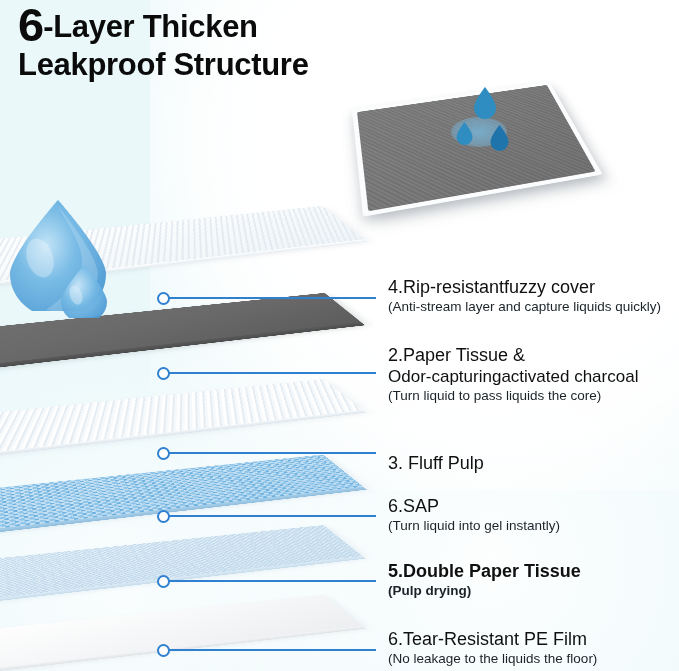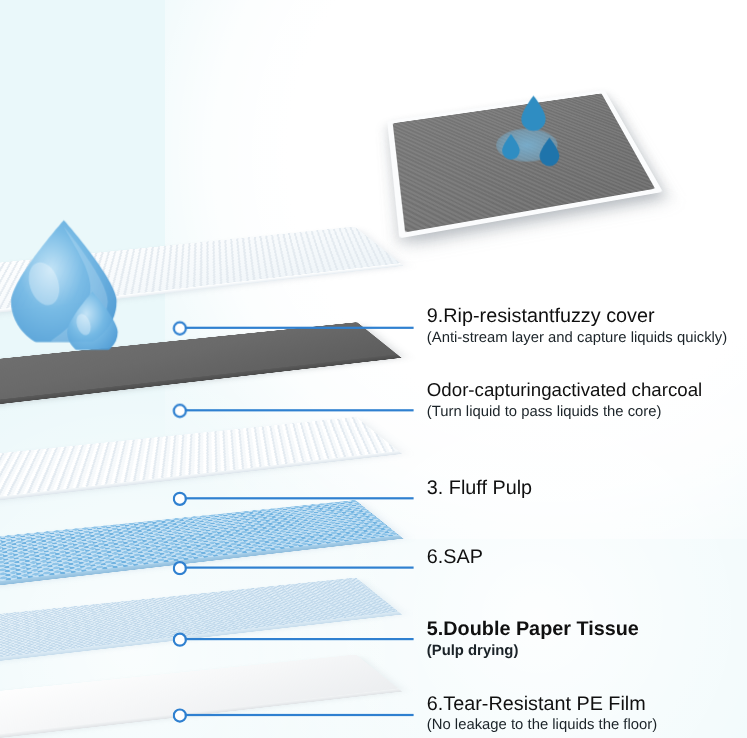--- a/index.html
+++ b/index.html
@@ -144,20 +144,24 @@
 </head>
 <body>
 
 <div id="stage">
 
   <div class="bg-base"></div>
   <div class="bg-glow"></div>
   <div class="bg-glow2"></div>
   <div class="bg-glow3"></div>
 
+  <div class="title">
+    <div class="title-l1"><span class="big">6</span><span>-Layer Thicken</span></div>
+    <div class="title-l2">Leakproof Structure</div>
+  </div>
 
   <div class="pad-wrap">
     <div class="pad-shadow"></div>
     <div class="pad-outer">
       <div class="pad-inner"></div>
     </div>
     <div class="pad-wet"></div>
     <div class="drop" style="left:120px;top:28px;">
       <svg width="26" height="34" viewBox="0 0 26 34">
           <path d="M13 1 C13 1 24 15 24 22 A11 11 0 0 1 2 22 C2 15 13 1 13 1 Z" fill="#2f8dc2"></path>
@@ -221,47 +225,49 @@
       </defs>
       <path d="M26 3 C26 3 49 29 49 40 A23 21 0 0 1 3 40 C3 29 26 3 26 3 Z" fill="url(#gd2)" opacity="0.95"></path>
       <ellipse cx="18" cy="33" rx="6" ry="10" fill="#ffffff" opacity="0.32" transform="rotate(-18 18 33)"></ellipse>
     </svg>
   </div>
 
   <div class="callout">
     <div class="lead-dot" style="left:157px;top:292px;"></div>
     <div class="lead-line" style="left:168px;top:297px;width:208px;"></div>
     <div class="lbl" style="left:388px;top:276px;">
-      <div class="lbl-main">9.Rip-resistantfuzzy cover</div>
+      <div class="lbl-main">4.Rip-resistantfuzzy cover</div>
       <div class="lbl-sub">(Anti-stream layer and capture liquids quickly)</div>
     </div>
   </div>
 
   <div class="callout">
     <div class="lead-dot" style="left:157px;top:367px;"></div>
     <div class="lead-line" style="left:168px;top:372px;width:208px;"></div>
     <div class="lbl" style="left:388px;top:344px;">
+      <div class="lbl-main">2.Paper Tissue &amp;</div>
       <div class="lbl-main2">Odor-capturingactivated charcoal</div>
       <div class="lbl-sub">(Turn liquid to pass liquids the core)</div>
     </div>
   </div>
 
   <div class="callout">
     <div class="lead-dot" style="left:157px;top:447px;"></div>
     <div class="lead-line" style="left:168px;top:452px;width:208px;"></div>
-    <div class="lbl" style="left:388px;top:432px;">
+    <div class="lbl" style="left:388px;top:452px;">
       <div class="lbl-main">3. Fluff Pulp</div>
     </div>
   </div>
 
   <div class="callout">
     <div class="lead-dot" style="left:157px;top:510px;"></div>
     <div class="lead-line" style="left:168px;top:515px;width:208px;"></div>
     <div class="lbl" style="left:388px;top:495px;">
       <div class="lbl-main">6.SAP</div>
+      <div class="lbl-sub">(Turn liquid into gel instantly)</div>
     </div>
   </div>
 
   <div class="callout">
     <div class="lead-dot" style="left:157px;top:575px;"></div>
     <div class="lead-line" style="left:168px;top:580px;width:208px;"></div>
     <div class="lbl" style="left:388px;top:560px;font-weight:bold;">
       <div class="lbl-main">5.Double Paper Tissue</div>
       <div class="lbl-sub">(Pulp drying)</div>
     </div>

